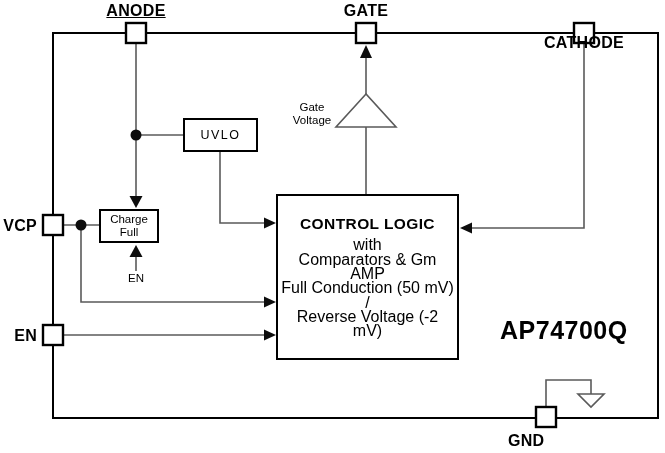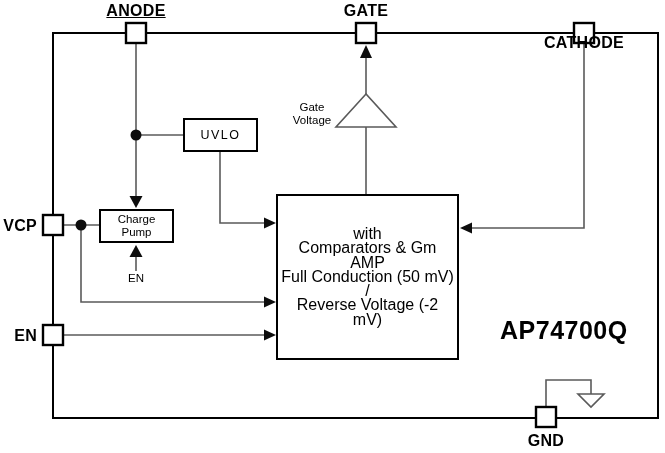--- a/index.html
+++ b/index.html
@@ -29,21 +29,21 @@
     flex-direction:column;
     align-items:center;
     justify-content:center;
     text-align:center;
   }
   .uvlo{
     left:183px;top:118px;width:75px;height:34px;
     font-size:12.5px;letter-spacing:1.5px;
   }
   .charge-pump{
-    left:99px;top:209px;width:75px;height:34px;
+    left:99px;top:209px;width:60px;height:34px;
     font-size:11.5px;line-height:13.5px;
   }
   .control-logic{
     left:276px;top:194px;width:183px;height:166px;
     padding:2px;
   }
   .cl-title{font-weight:bold;font-size:15.5px;letter-spacing:0.4px;margin-bottom:5px;}
   .cl-line{font-size:16px;line-height:14.3px;}
   .small-label{
     position:absolute;
@@ -107,36 +107,37 @@
     <rect x="43" y="325" width="20" height="20" fill="#ffffff" stroke="#000000" stroke-width="2.4"></rect>
     <rect x="536" y="407" width="20" height="20" fill="#ffffff" stroke="#000000" stroke-width="2.4"></rect>
   </svg>
 
   <div class="block uvlo">
     <span>UVLO</span>
   </div>
 
   <div class="block charge-pump">
     <span>Charge</span>
-    <span>Pump</span>
+    <span>Full</span>
   </div>
 
   <div class="block control-logic">
+    <div class="cl-title">CONTROL LOGIC</div>
     <div class="cl-line">with</div>
     <div class="cl-line">Comparators &amp; Gm AMP</div>
     <div class="cl-line">Full Conduction (50 mV) /</div>
     <div class="cl-line">Reverse Voltage (-2 mV)</div>
   </div>
 
   <div class="pin-label" style="left:76px;top:3px;width:120px;text-align:center;text-decoration:underline;">ANODE</div>
   <div class="pin-label" style="left:306px;top:3px;width:120px;text-align:center;">GATE</div>
   <div class="pin-label" style="left:524px;top:3px;width:120px;text-align:center;margin-top:32px;">CATHODE</div>
   <div class="pin-label" style="left:0px;top:218px;width:37px;text-align:right;">VCP</div>
   <div class="pin-label" style="left:0px;top:328px;width:37px;text-align:right;">EN</div>
-  <div class="pin-label" style="left:486px;top:433px;width:120px;text-align:center;">GND</div>
+  <div class="pin-label" style="left:508px;top:433px;width:120px;text-align:left;">GND</div>
 
   <div class="small-label" style="left:287px;top:101px;width:50px;">
     <div>Gate</div>
     <div>Voltage</div>
   </div>
   <div class="small-label" style="left:116px;top:272px;width:40px;">EN</div>
 
   <div class="part-number">AP74700Q</div>
 
 </div>

